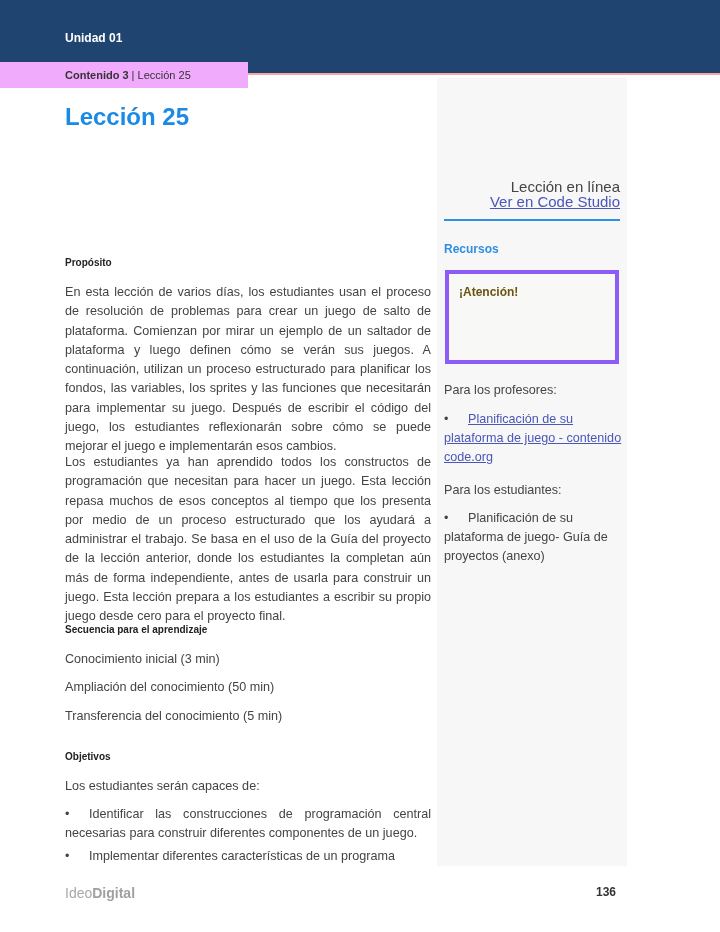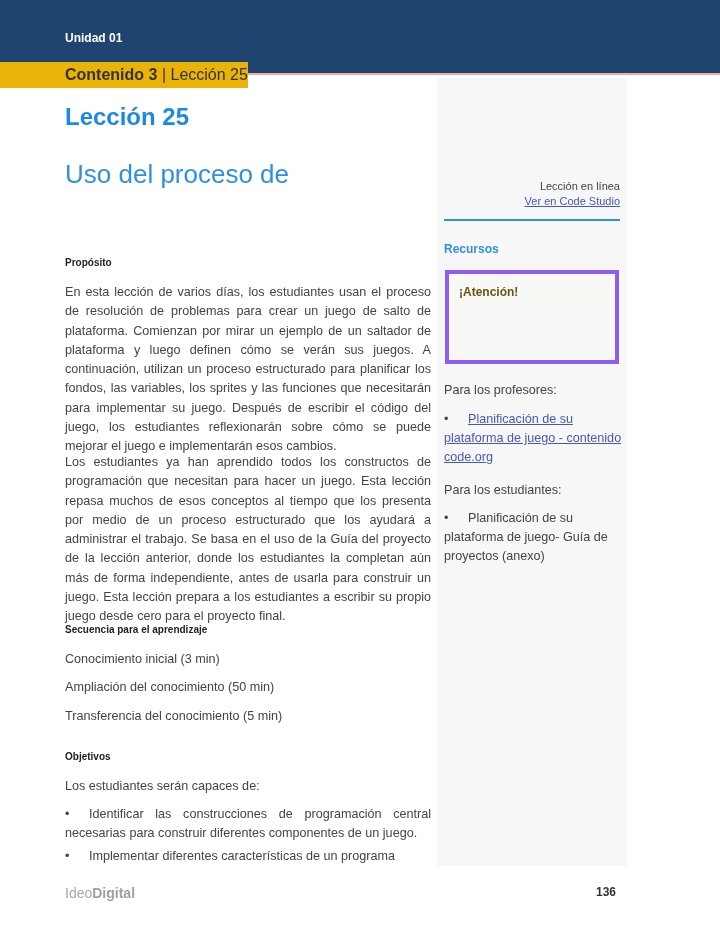--- a/index.html
+++ b/index.html
@@ -13,22 +13,22 @@
     position:absolute; left:0; top:0; width:720px; height:73px;
     background:#1f4470;
     border-bottom:2px solid #fca5a5;
   }
   .unit-label {
     position:absolute; left:65px; top:31px;
     color:#ffffff; font-weight:bold; font-size:12px;
   }
   .breadcrumb {
     position:absolute; left:0; top:62px; width:248px; height:26px;
-    background:#eab308;
-    font-size:16px; line-height:26px;text-align:center;
+    background:#f0abfc;
+    font-size:11px; line-height:26px;text-align:center;
   }
   .breadcrumb .inner { position:absolute; left:65px; top:0; white-space:nowrap; color:#333; }
   .breadcrumb .strong { font-weight:bold; }
   .sidebar {
     position:absolute; left:437px; top:78px; width:190px; height:788px;
     background:#f7f7f7;
   }
   .lesson-num {
     position:absolute; left:65px; top:103px;
     color:#1a8ae5; font-weight:bold; font-size:24px;
@@ -47,21 +47,21 @@
   .seq-item {
     position:absolute; left:65px; font-size:12.6px; color:#444;
   }
   .bullet {
     position:absolute; left:65px; width:366px;
     font-size:12.6px; line-height:19.3px; text-align:justify; color:#444;
   }
   .bullet .dot { display:inline-block; width:24px; }
   .side-online {
     position:absolute; left:444px; top:179px; width:176px; text-align:right;
-    font-size:11px; line-height:15px; color:#444;
+    font-size:15px; line-height:15px; color:#444;
   }
   .side-online a { color:#4a56b8; text-decoration:underline; }
   .side-rule {
     position:absolute; left:444px; top:219px; width:176px; height:2px; background:#2f8fe0;
   }
   .side-recursos {
     position:absolute; left:444px; top:242px; color:#2f8fe0; font-weight:bold; font-size:12px;
   }
   .alert-box {
     position:absolute; left:445px; top:270px; width:174px; height:94px;
@@ -95,21 +95,20 @@
 <div class="breadcrumb">
   <span class="inner">
     <span class="strong">Contenido 3</span><span> | </span><span>Lección 25</span>
   </span>
 </div>
 
 <div class="sidebar"></div>
 
 <div class="lesson-num">Lección 25</div>
 <div class="lesson-title">
-  <div>Uso del proceso de</div>
 </div>
 
 <div class="h3" style="top:257px;">Propósito</div>
 <div class="para" style="top:283px;">En esta lección de varios días, los estudiantes usan el proceso de resolución de problemas para crear un juego de salto de plataforma. Comienzan por mirar un ejemplo de un saltador de plataforma y luego definen cómo se verán sus juegos. A continuación, utilizan un proceso estructurado para planificar los fondos, las variables, los sprites y las funciones que necesitarán para implementar su juego. Después de escribir el código del juego, los estudiantes reflexionarán sobre cómo se puede mejorar el juego e implementarán esos cambios.</div>
 <div class="para" style="top:453px;">Los estudiantes ya han aprendido todos los constructos de programación que necesitan para hacer un juego. Esta lección repasa muchos de esos conceptos al tiempo que los presenta por medio de un proceso estructurado que los ayudará a administrar el trabajo. Se basa en el uso de la Guía del proyecto de la lección anterior, donde los estudiantes la completan aún más de forma independiente, antes de usarla para construir un juego. Esta lección prepara a los estudiantes a escribir su propio juego desde cero para el proyecto final.</div>
 
 <div class="h3" style="top:624px;">Secuencia para el aprendizaje</div>
 <div class="seq-item" style="top:652px;">Conocimiento inicial (3 min)</div>
 <div class="seq-item" style="top:680px;">Ampliación del conocimiento (50 min)</div>
 <div class="seq-item" style="top:709px;">Transferencia del conocimiento (5 min)</div>

